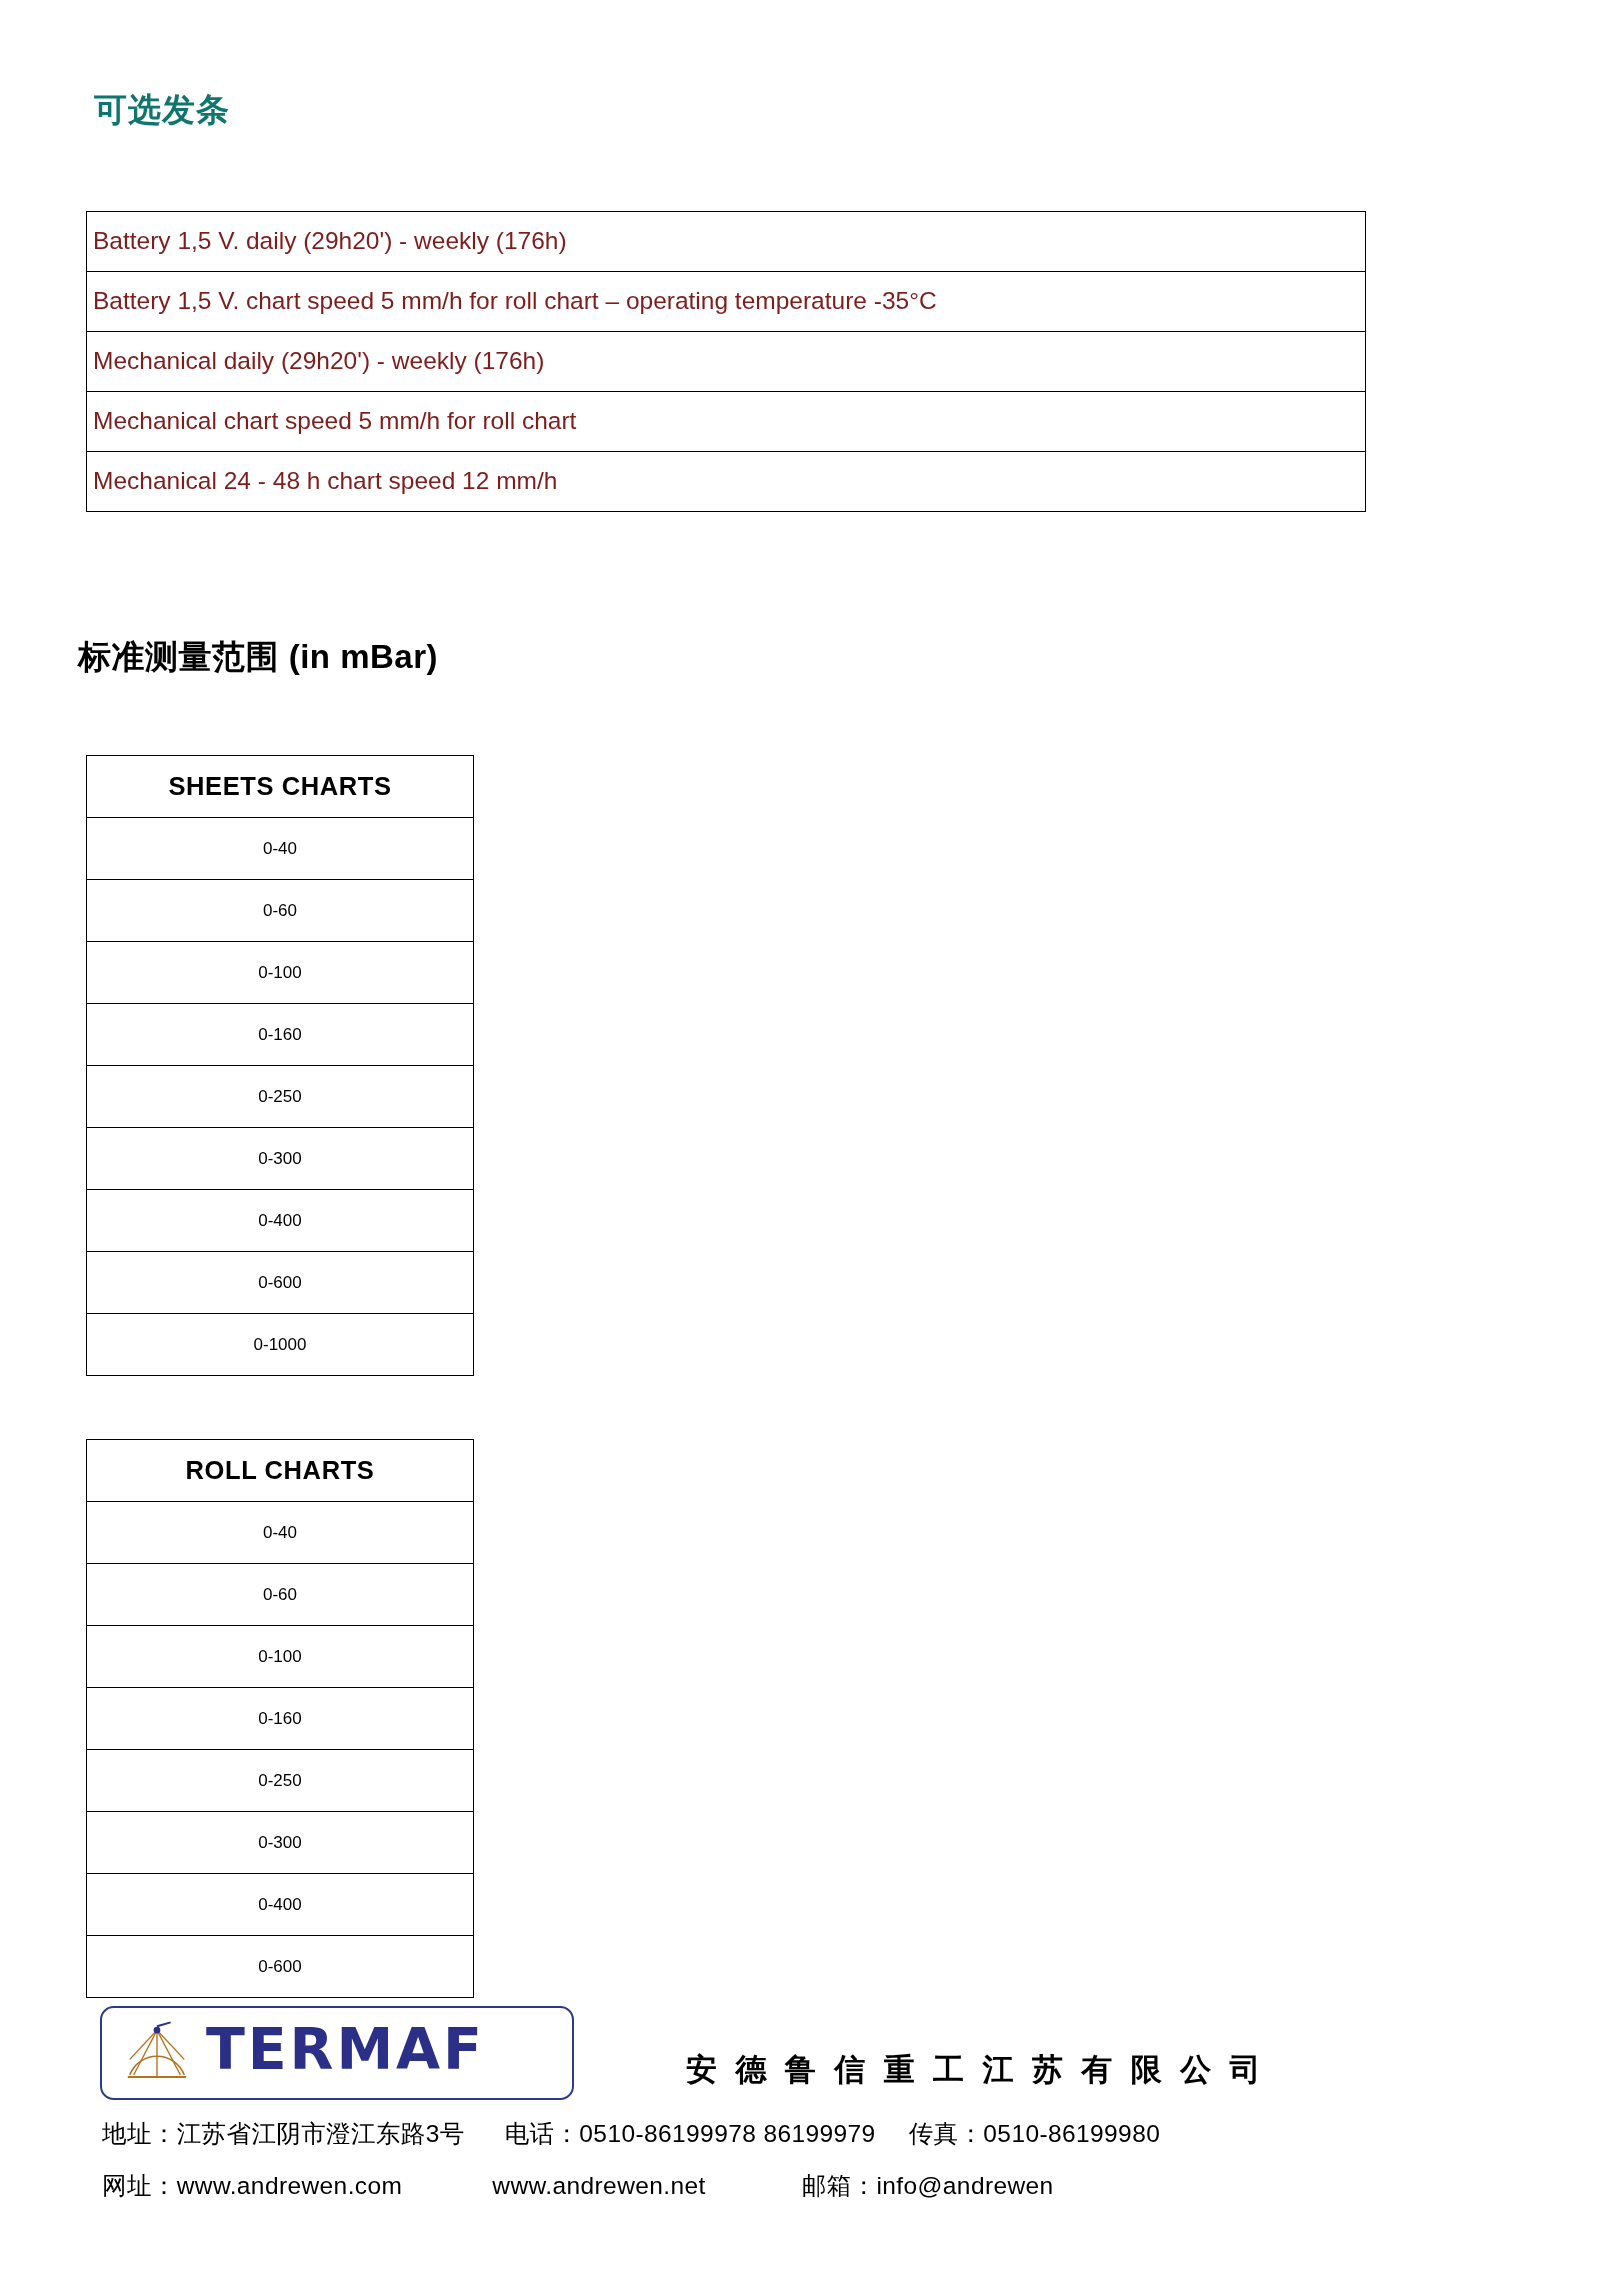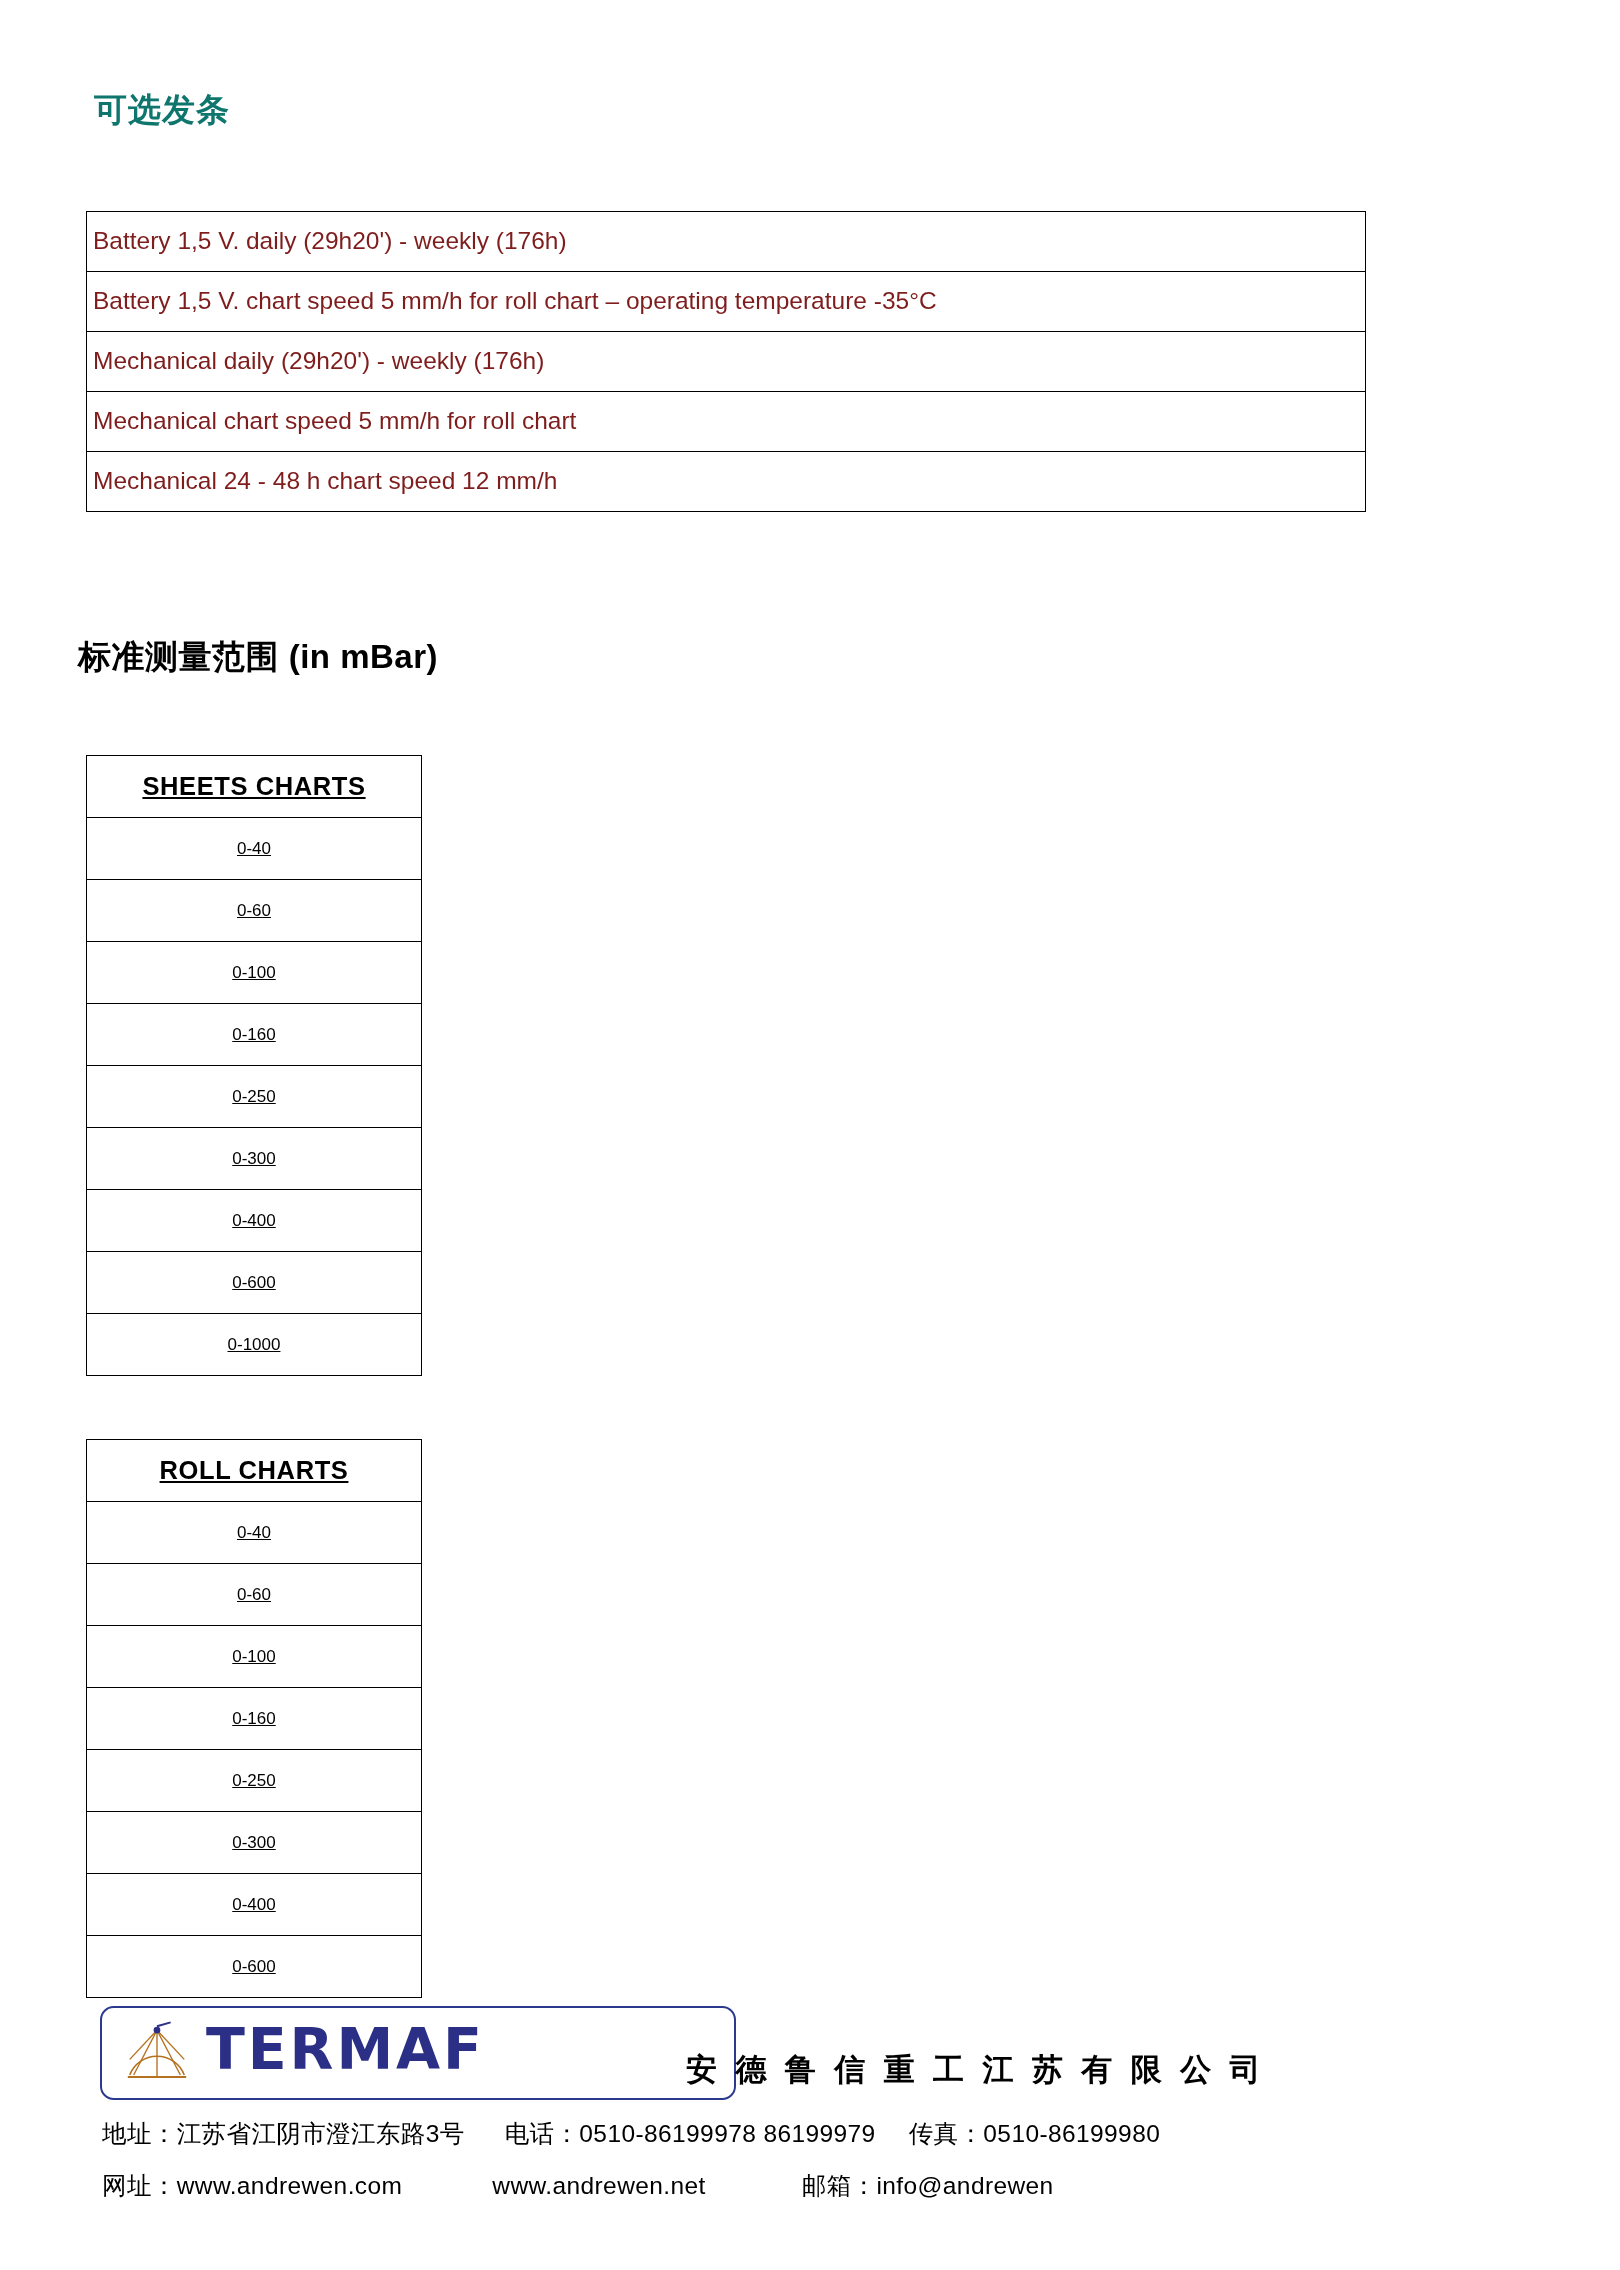--- a/index.html
+++ b/index.html
@@ -67,22 +67,21 @@
   }
   .heading-2 .latin {
     font-family: "Liberation Sans", sans-serif;
   }
 
   
   .range-table {
     position: absolute;
     border-collapse: collapse;
     table-layout: fixed;
-    width: 336px;
-    text-decoration: underline;
+    width: 388px;
   }
   .range-table th,
   .range-table td {
     border: 1px solid #000000;
     height: 59px;
     text-align: center;
     vertical-align: middle;
     font-size: 17px;
     color: #000;
   }
@@ -92,21 +91,21 @@
     font-size: 25.5px;
   }
   #sheets-charts-table { left: 86px; top: 755px; }
   #roll-charts-table { left: 86px; top: 1439px; }
 
   
   .logo-box {
     position: absolute;
     left: 100px;
     top: 2006px;
-    width: 636px;
+    width: 474px;
     height: 94px;
     border: 2px solid #2b3a8f;
     border-radius: 13.7px;
     background: #ffffff;
     box-sizing: border-box;
   }
   .logo-mark {
     position: absolute;
     left: 17.6px;
     top: 11.8px;

